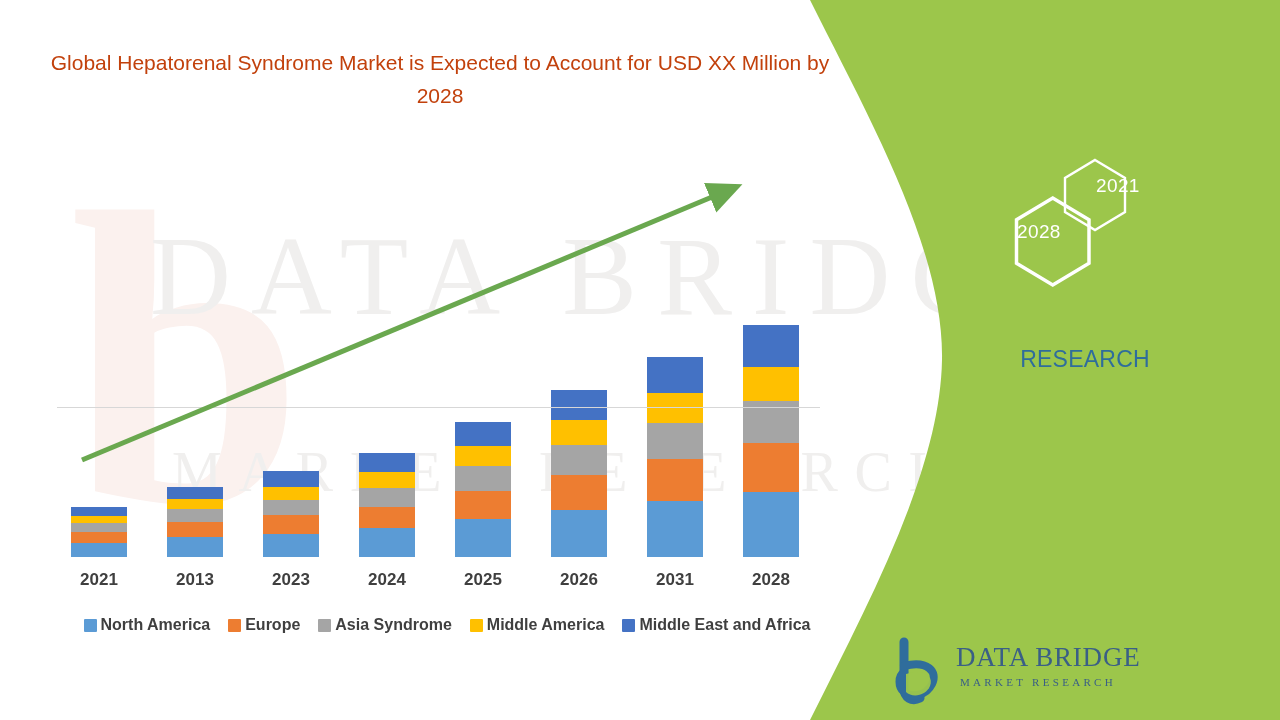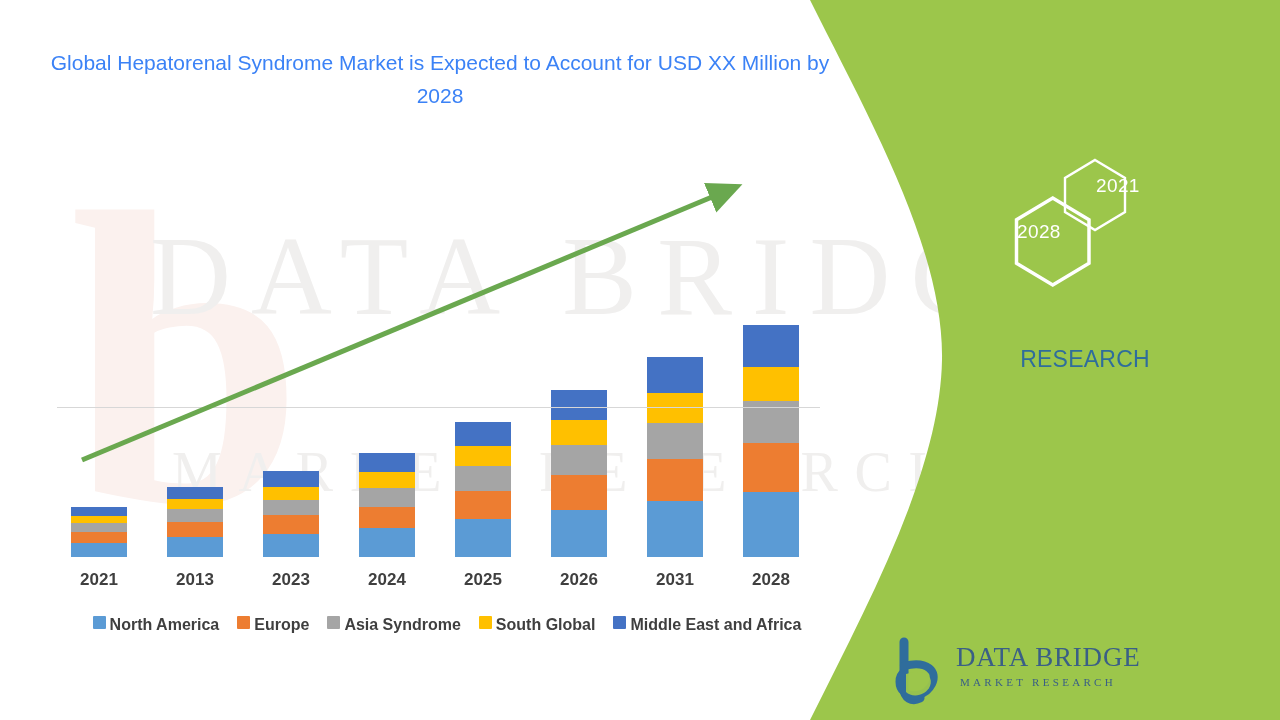--- a/index.html
+++ b/index.html
@@ -68,21 +68,21 @@
   }
   .dbmr-logo .lg-sub {
     position: absolute; left: 76px; top: 40px;
     font-family: "Liberation Serif", serif;
     font-size: 11px; color: #3a5f86; letter-spacing: .30em; white-space: nowrap;
   }
 
   
   .chart-title {
     position: absolute; left: 40px; top: 46px; width: 800px;
-    text-align: center; color: #3b82f6; font-size: 21px; line-height: 33px;
+    text-align: center; color: #c2410c; font-size: 21px; line-height: 33px;
     z-index: 3;
   }
 
   .plot { position: absolute; left: 0px; top: 150px; width: 860px; height: 420px; z-index: 3; }
 
   .axis-line {
     position: absolute; left: 57px; top: 407px; width: 763px; height: 1px;
     background: #d7d7d7; z-index: 3;
   }
 
@@ -96,21 +96,21 @@
   .xlabels { position: absolute; left: 0; top: 570px; width: 860px; height: 26px; z-index: 3; }
   .xlabel {
     position: absolute; width: 60px; text-align: center;
     color: #3f3f3f; font-size: 17px; font-weight: bold;
   }
 
   .legend {
     position: absolute; left: 52px; top: 616px; width: 790px;
     display: flex; align-items: center; justify-content: center; gap: 18px; z-index: 3;
   }
-  .legend-item { display: flex; align-items: flex-start; gap: 4px; }
+  .legend-item { display: flex; align-items: center; gap: 4px; }
   .legend-swatch { width: 13px; height: 13px; border-radius: 1px; }
   .legend-label { color: #3f3f3f; font-size: 16px; font-weight: bold; white-space: nowrap; }
 
   .arrow { position: absolute; left: 0; top: 150px; width: 860px; height: 420px; z-index: 4; pointer-events: none; }
 </style>
 </head>
 <body>
 
 <div id="page">
 
@@ -215,21 +215,21 @@
       <div class="legend-item">
         <span class="legend-swatch" style="background: rgb(237, 125, 49);"></span>
         <span class="legend-label">Europe</span>
       </div>
       <div class="legend-item">
         <span class="legend-swatch" style="background: rgb(165, 165, 165);"></span>
         <span class="legend-label">Asia Syndrome</span>
       </div>
       <div class="legend-item">
         <span class="legend-swatch" style="background: rgb(255, 192, 0);"></span>
-        <span class="legend-label">South Global</span>
+        <span class="legend-label">Middle America</span>
       </div>
       <div class="legend-item">
         <span class="legend-swatch" style="background: rgb(68, 114, 196);"></span>
         <span class="legend-label">Middle East and Africa</span>
       </div>
     </div>
 
   <div class="green-panel">
     <svg width="470" height="720" viewBox="0 0 470 720">
       <path id="panelPath" d="M 470,0 L 470,720 L 0,720 C 60,600 130,470 132,360 C 134,250 60,120 0,0 Z" fill="#9cc64b"></path>

